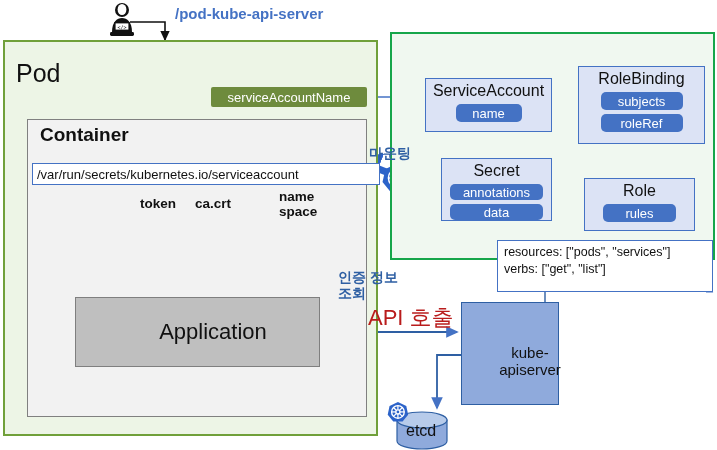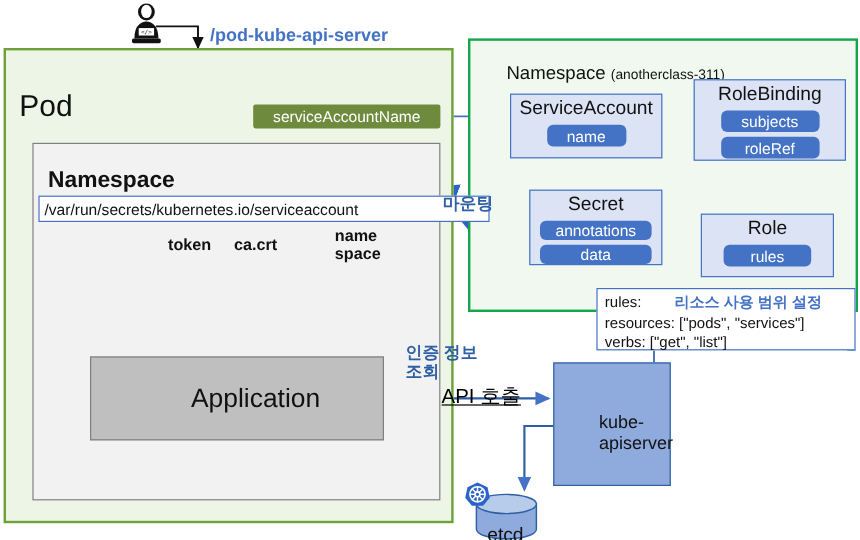--- a/index.html
+++ b/index.html
@@ -1,36 +1,36 @@
 <!DOCTYPE html>
 <html><head>
 <meta charset="utf-8">
 <style>
   html,body{margin:0;padding:0;background:#ffffff;}
   body{width:717px;height:450px;position:relative;overflow:hidden;
        font-family:"Liberation Sans","DejaVu Sans",sans-serif;}
   #stage{position:absolute;left:0;top:0;width:717px;height:450px;}
   .abs{position:absolute;}
   svg{position:absolute;left:0;top:0;width:717px;height:450px;overflow:visible;}
-  .lbl{position:absolute;white-space:nowrap;line-height:1.05;margin-top:16px;}
+  .lbl{position:absolute;white-space:nowrap;line-height:1.05;}
 
   
   #pod-box{left:3px;top:40px;width:375px;height:396px;
            background:#EDF5E6;border:2.5px solid #70A03A;box-sizing:border-box;}
   #pod-title{left:16px;top:60px;font-size:25px;color:#111;}
   #ns-box{left:390px;top:32px;width:325px;height:228px;
           background:#F0F8F0;border:2.5px solid #16A64A;box-sizing:border-box;}
   #ns-title{left:422px;top:38px;font-size:15.5px;color:#111;}
   #ns-title .sub{font-size:11.5px;}
   #container-box{left:27px;top:119px;width:340px;height:298px;
                  background:#F2F2F2;border:1px solid #808080;box-sizing:border-box;}
   #container-title{left:40px;top:125px;font-size:19px;color:#111;font-weight:600;}
 
   
-  #path-field{left:32px;top:163px;width:376px;height:22px;
+  #path-field{left:32px;top:163px;width:348px;height:22px;
               background:#ffffff;border:1px solid #4472C4;box-sizing:border-box;
               font-size:13px;color:#111;display:flex;align-items:center;padding-left:4px;}
 
   
   .fitem{position:absolute;font-size:13.5px;font-weight:bold;color:#111;}
 
   
   #app-box{left:75px;top:297px;width:245px;height:70px;
            background:#BFBFBF;border:1px solid #7F7F7F;box-sizing:border-box;
            display:flex;align-items:center;justify-content:center;gap:9px;}
@@ -42,48 +42,48 @@
                 justify-content:center;border-radius:2px;}
 
   
   .bluebox{position:absolute;background:#DCE3F5;border:1.6px solid #4472C4;
            box-sizing:border-box;display:flex;flex-direction:column;align-items:center;}
   .bluebox .bt{font-size:16px;color:#111;margin-top:3px;}
   .pill{background:#4472C4;color:#ffffff;font-size:13px;border-radius:5px;
         display:flex;align-items:center;justify-content:center;margin-top:4px;}
   #sa-box{left:425px;top:78px;width:127px;height:54px;}
   #sa-box .pill{width:66px;height:18px;}
-  #rb-box{left:578px;top:66px;width:127px;height:68px;}
+  #rb-box{left:578px;top:66px;width:127px;height:78px;}
   #rb-box .pill{width:82px;height:18px;}
   #secret-box{left:441px;top:158px;width:111px;height:63px;}
   #secret-box .pill{width:93px;height:18px;}
   #role-box{left:584px;top:178px;width:111px;height:53px;}
   #role-box .pill{width:73px;height:18px;}
 
   
   #api-box{left:461px;top:302px;width:98px;height:103px;
            background:#8FAADC;border:1.6px solid #2E5FA3;box-sizing:border-box;
            display:flex;flex-direction:column;align-items:center;justify-content:flex-start;}
-  #api-label{font-size:15px;color:#111;line-height:1.12;margin-top:2px;margin-left:40px;}
+  #api-label{font-size:15px;color:#111;text-align:center;line-height:1.12;margin-top:2px;margin-left:40px;}
 
   
   #etcd-label{left:406px;top:423px;font-size:16px;color:#111;}
 
   
   #callout{left:497px;top:240px;width:216px;height:52px;background:#ffffff;
            border:1.4px solid #4472C4;box-sizing:border-box;padding:3px 0 0 6px;
            font-size:12.5px;color:#111;line-height:1.33;}
   #callout .ko{color:#4472C4;font-weight:bold;margin-left:24px;}
 
   
   .anno{position:absolute;color:#2E5FA3;font-size:14px;font-weight:bold;white-space:nowrap;}
   #anno-url{left:175px;top:6px;color:#4472C4;font-size:15px;}
   #anno-mount{left:369px;top:146px;}
   #anno-auth{left:338px;top:270px;line-height:1.12;}
-  #anno-apicall{left:368px;top:306px;font-size:17px;font-weight:normal;color:#000000;text-decoration:underline;}
+  #anno-apicall{left:368px;top:306px;font-size:22px;font-weight:normal;color:#b91c1c;}
 </style>
 </head>
 <body>
 
 <div id="stage">
 
   <svg viewBox="0 0 717 450">
     <defs>
       <marker id="ab" markerWidth="7" markerHeight="7" refX="6" refY="3.2" orient="auto">
         <path d="M0,0 L7,3.2 L0,6.4 z" fill="#4472C4"></path>
@@ -238,27 +238,23 @@
       <text x="9.5" y="24.6" font-size="6" fill="#fff" text-anchor="middle" font-weight="bold">JAR</text>
       <path d="M7,9 c3,-2 5,1 2,3" stroke="#111" stroke-width="1.2" fill="none"></path>
       <path d="M5,14 h9" stroke="#111" stroke-width="1.4"></path>
     </g>
   </svg>
 
   <div class="abs" id="pod-box"></div>
   <div class="lbl" id="pod-title">Pod</div>
 
   <div class="abs" id="ns-box"></div>
-  <div class="lbl" id="ns-title">
-    <span>Namespace</span>
-    <span class="sub">(anotherclass-311)</span>
-  </div>
 
   <div class="abs" id="container-box"></div>
-  <div class="lbl" id="container-title">Namespace</div>
+  <div class="lbl" id="container-title">Container</div>
 
   <div class="abs" id="path-field">/var/run/secrets/kubernetes.io/serviceaccount</div>
 
   <div class="fitem" style="left:112px;top:196px;margin-left:28px;">token</div>
   <div class="fitem" style="left:195px;top:196px;">ca.crt</div>
   <div class="fitem" style="left:279px;top:189px;">
     <div>name</div>
     <div>space</div>
   </div>
 
@@ -294,24 +290,20 @@
   <div class="abs" id="api-box">
     <div style="height:40px;"></div>
     <div id="api-label">
       <div>kube-</div>
       <div>apiserver</div>
     </div>
   </div>
   <div class="lbl" id="etcd-label">etcd</div>
 
   <div class="abs" id="callout">
-    <div>
-      <span>rules:</span>
-      <span class="ko">리소스 사용 범위 설정</span>
-    </div>
     <div>resources: ["pods", "services"]</div>
     <div>verbs: ["get", "list"]</div>
   </div>
 
   <div class="lbl anno" id="anno-url">/pod-kube-api-server</div>
   <div class="lbl anno" id="anno-mount">마운팅</div>
   <div class="lbl anno" id="anno-auth">
     <div>인증 정보</div>
     <div>조회</div>
   </div>

